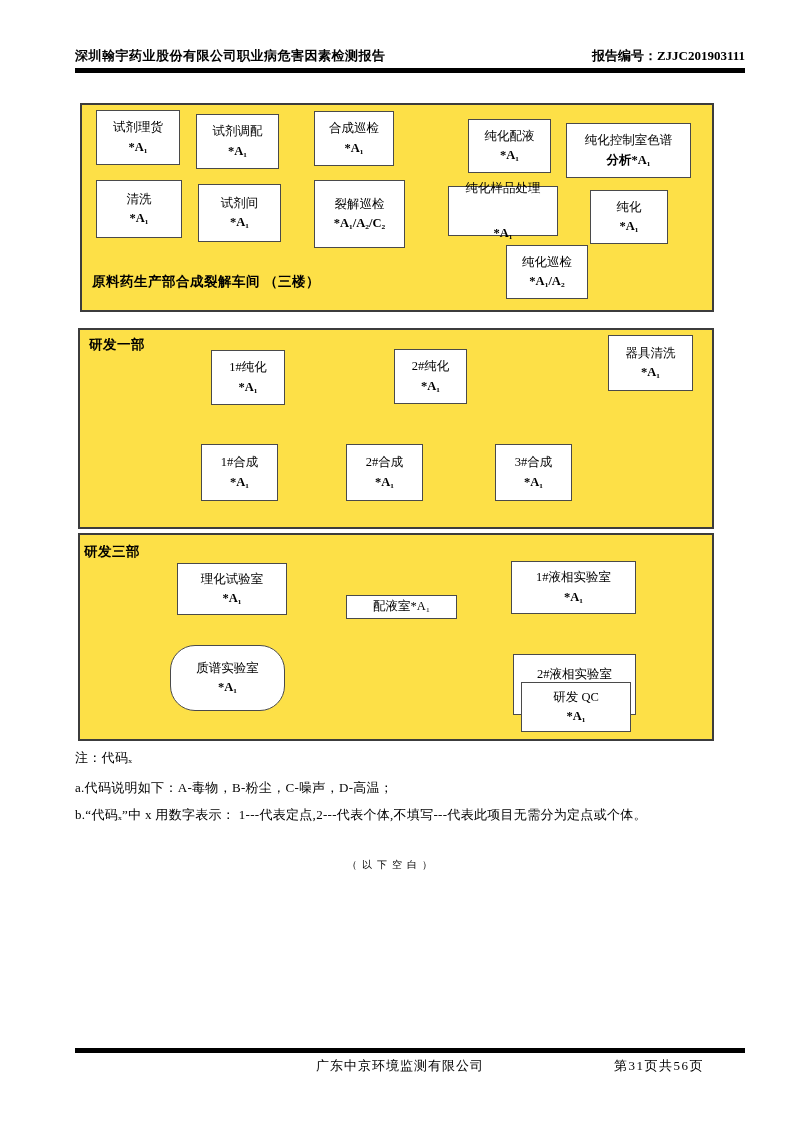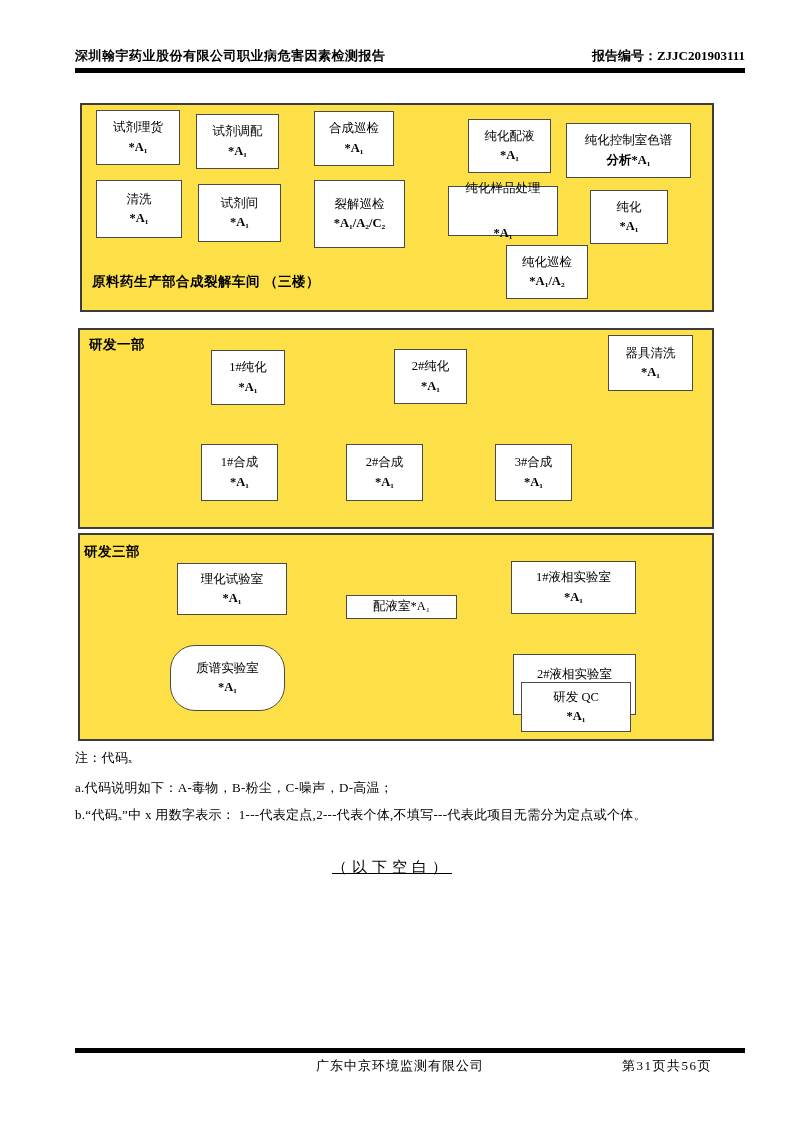--- a/index.html
+++ b/index.html
@@ -24,25 +24,25 @@
     text-align:center;font-size:12.5px;line-height:1.55;padding:1px 2px;box-sizing:border-box;
   }
   .room-title{white-space:nowrap;}
   .room-code{font-weight:bold;font-size:12.5px;white-space:nowrap;}
   .room-code:empty{display:none;}
   
   .note{left:75px;font-size:13px;letter-spacing:0.3px;}
   .note-intro{top:749px;}
   .note-a{top:779px;}
   .note-b{top:806px;}
-  .blank-note{left:0;right:16px;top:858px;text-align:center;font-size:15px;letter-spacing:5px;text-decoration:underline;}
+  .blank-note{left:0;right:16px;top:858px;text-align:center;font-size:10px;letter-spacing:5px;}
   
   .ftr-rule{left:75px;right:55px;top:1048px;height:5px;background:#000;}
   .ftr-company{left:0;right:0;top:1057px;text-align:center;font-size:13px;letter-spacing:1px;}
-  .ftr-page{right:88px;top:1057px;font-size:13px;letter-spacing:1.5px;}
+  .ftr-page{right:96px;top:1057px;font-size:13px;letter-spacing:1.5px;}
 </style>
 </head>
 <body>
 
 <div class="abs hdr-title">深圳翰宇药业股份有限公司职业病危害因素检测报告</div>
 <div class="abs hdr-report">报告编号：ZJJC201903111</div>
 <div class="abs hdr-rule"></div>
 
 <div class="abs section section-1">
   <div class="room" style="left:14px;top:5px;width:84px;height:55px;">

